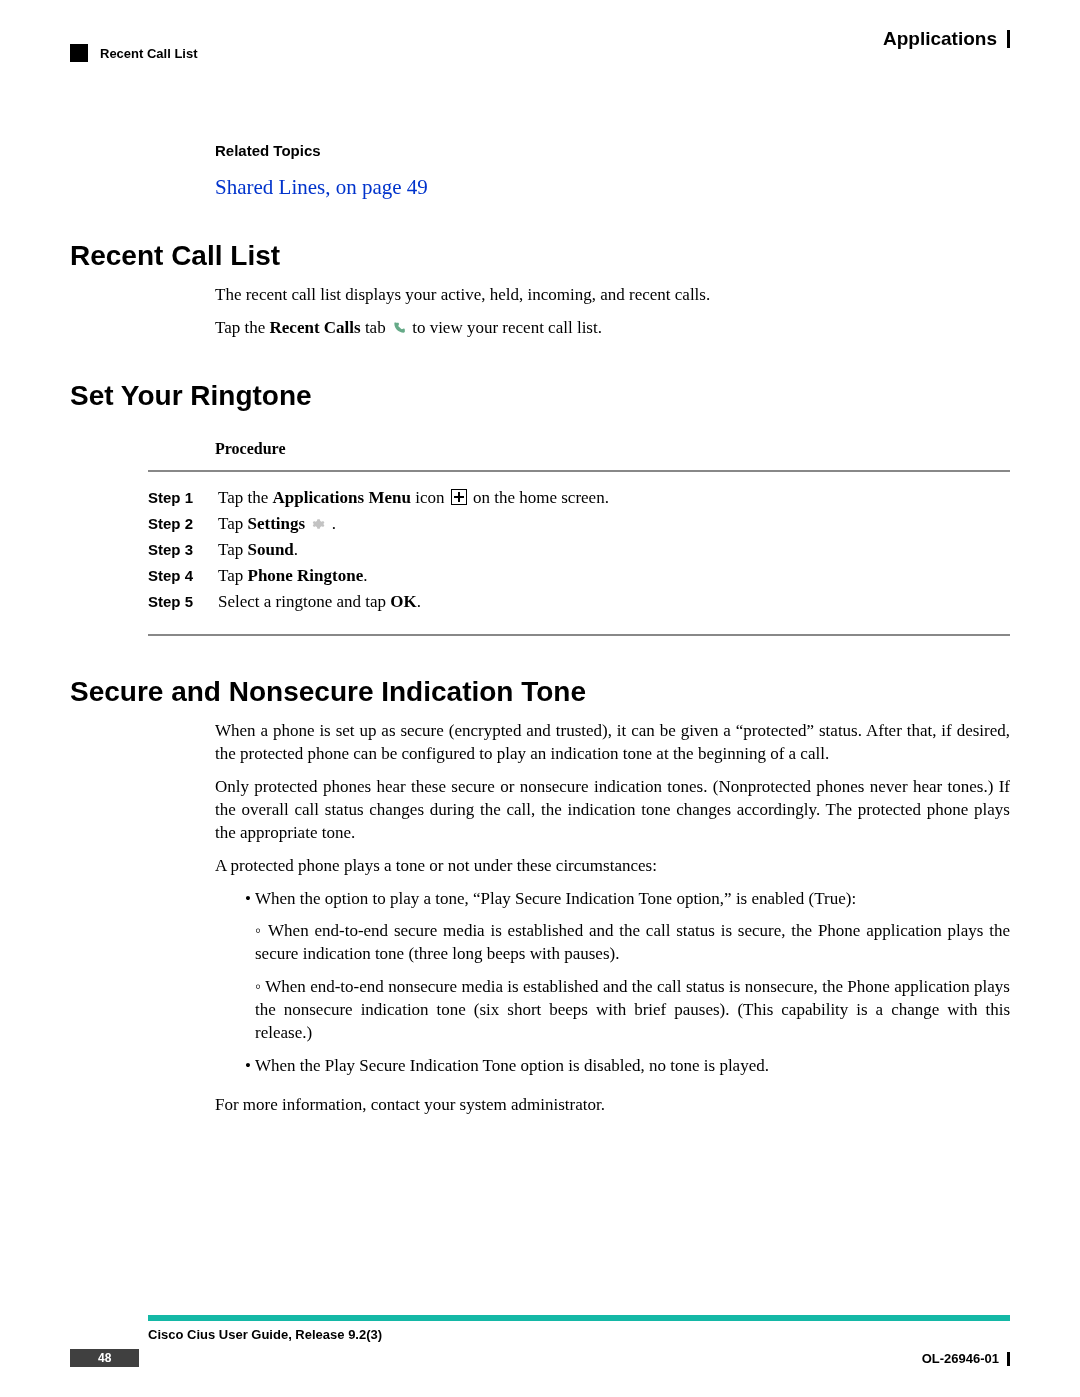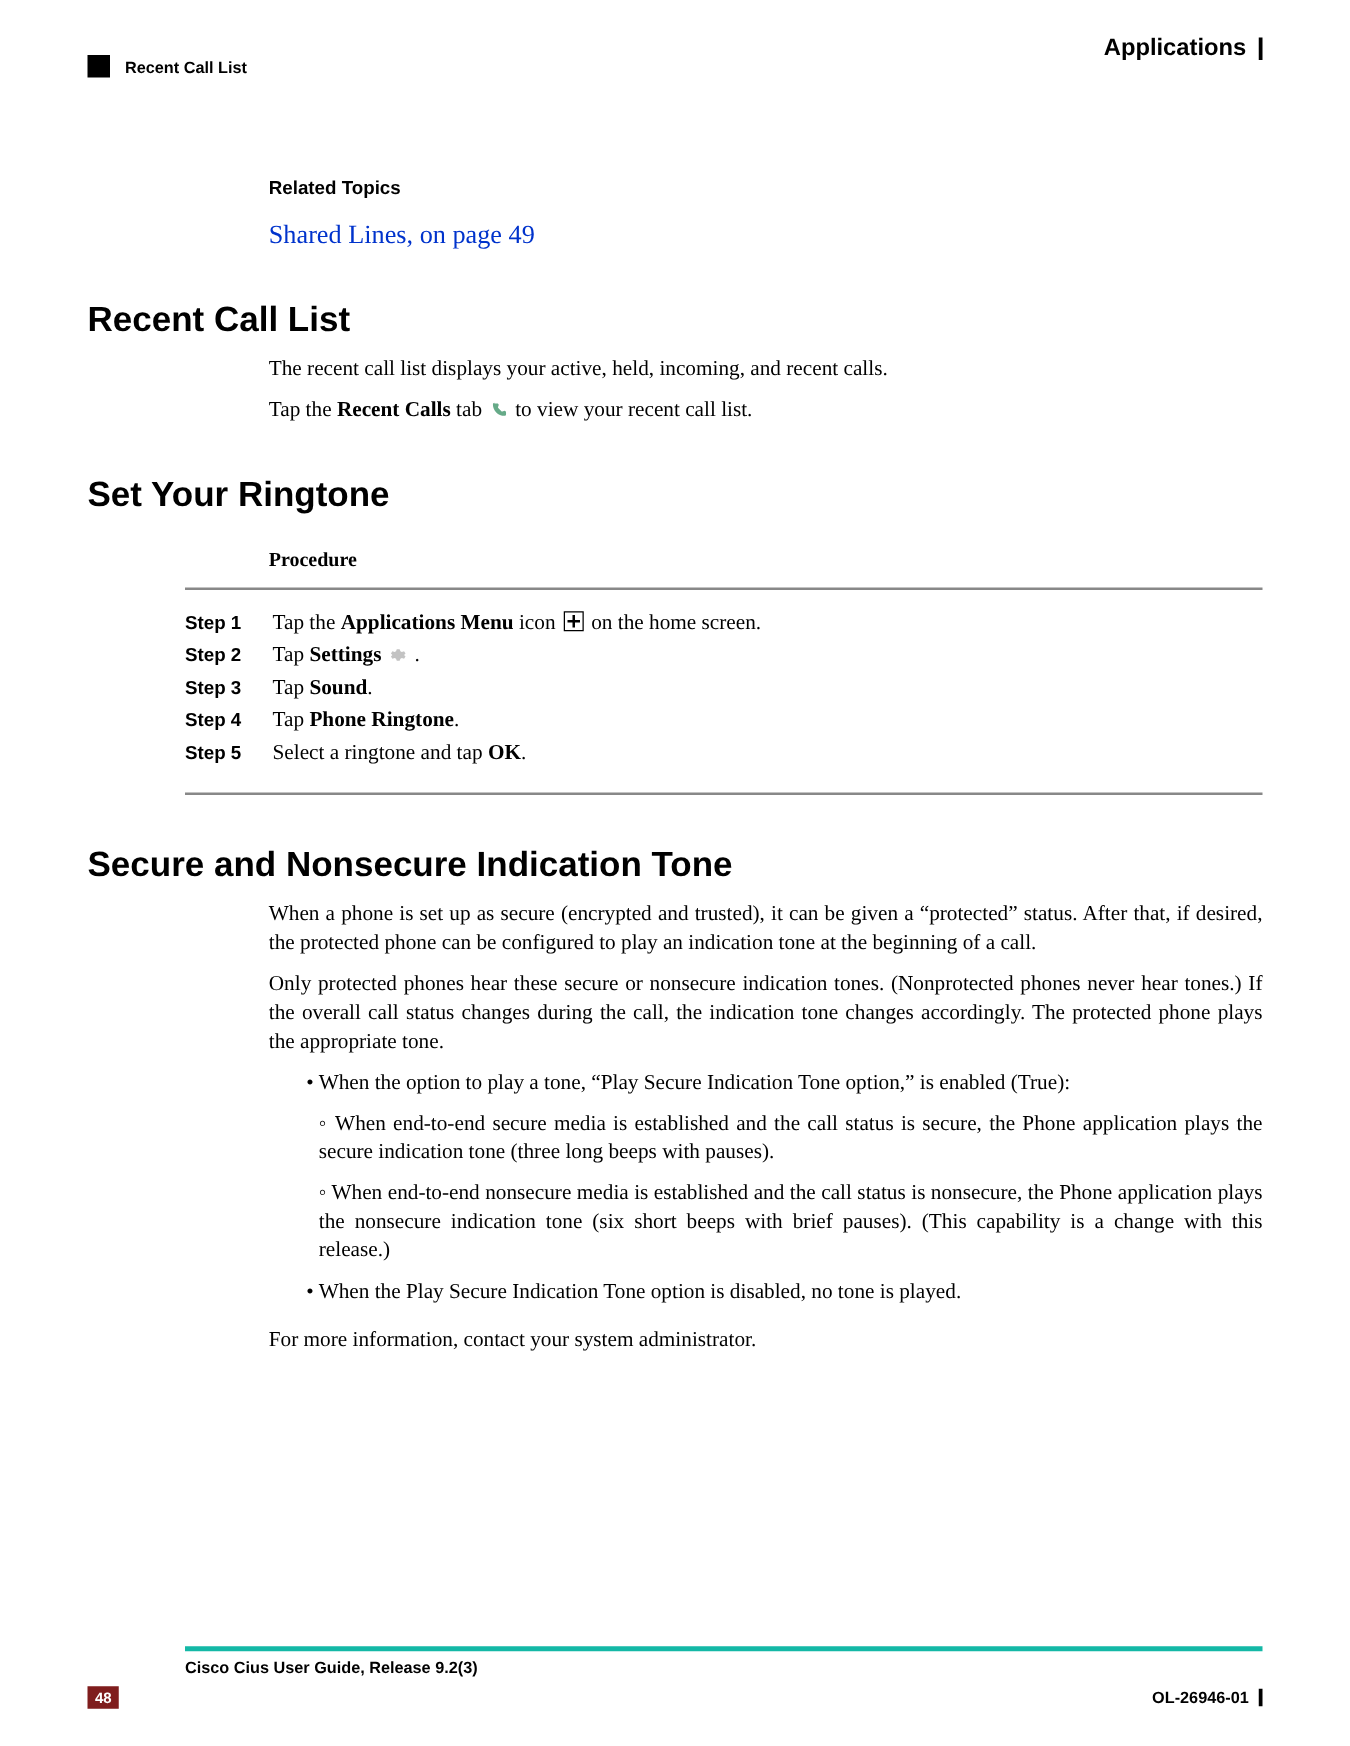--- a/index.html
+++ b/index.html
@@ -173,42 +173,42 @@
   .bullet-level2::before {
     content: "◦ ";
   }
   .footer {
     position: absolute;
     bottom: 30px;
     left: 70px;
     right: 70px;
   }
   .footer-top {
-    border-top: 4px solid #14b8a6;
+    border-top: 6px solid #14b8a6;
     padding-top: 4px;
     margin-bottom: 6px;
     margin-left: 78px;
   }
   .footer-title {
     font-family: Arial, Helvetica, sans-serif;
     font-weight: bold;
     font-size: 13px;
   }
   .footer-bottom {
     display: flex;
     justify-content: space-between;
     align-items: center;
   }
   .footer-page-badge {
-    background: #7f1d1d;
+    background: #404040;
     color: #fff;
     font-family: Arial, Helvetica, sans-serif;
     font-weight: bold;
     font-size: 12px;
-    padding: 2px 6px;
+    padding: 2px 28px;
   }
   .footer-docid {
     font-family: Arial, Helvetica, sans-serif;
     font-weight: bold;
     font-size: 13px;
     margin-right: 8px;
   }
   .footer-vline {
     width: 3px;
     height: 14px;
@@ -294,20 +294,21 @@
         </div>
       </div>
 
       <hr class="hr-thick" style="margin-top:22px;">
     </div>
 
     <h2 class="section-title">Secure and Nonsecure Indication Tone</h2>
     <div class="body-indent">
       <p class="para">When a phone is set up as secure (encrypted and trusted), it can be given a “protected” status. After that, if desired, the protected phone can be configured to play an indication tone at the beginning of a call.</p>
       <p class="para">Only protected phones hear these secure or nonsecure indication tones. (Nonprotected phones never hear tones.) If the overall call status changes during the call, the indication tone changes accordingly. The protected phone plays the appropriate tone.</p>
+      <p class="para">A protected phone plays a tone or not under these circumstances:</p>
 
       <div class="para bullet-level1">When the option to play a tone, “Play Secure Indication Tone option,” is enabled (True):</div>
       <div class="para bullet-level2">When end-to-end secure media is established and the call status is secure, the Phone application plays the secure indication tone (three long beeps with pauses).</div>
       <div class="para bullet-level2">When end-to-end nonsecure media is established and the call status is nonsecure, the Phone application plays the nonsecure indication tone (six short beeps with brief pauses). (This capability is a change with this release.)</div>
       <div class="para bullet-level1">When the Play Secure Indication Tone option is disabled, no tone is played.</div>
 
       <p class="para" style="margin-top:16px;">For more information, contact your system administrator.</p>
     </div>
 
   </div>

